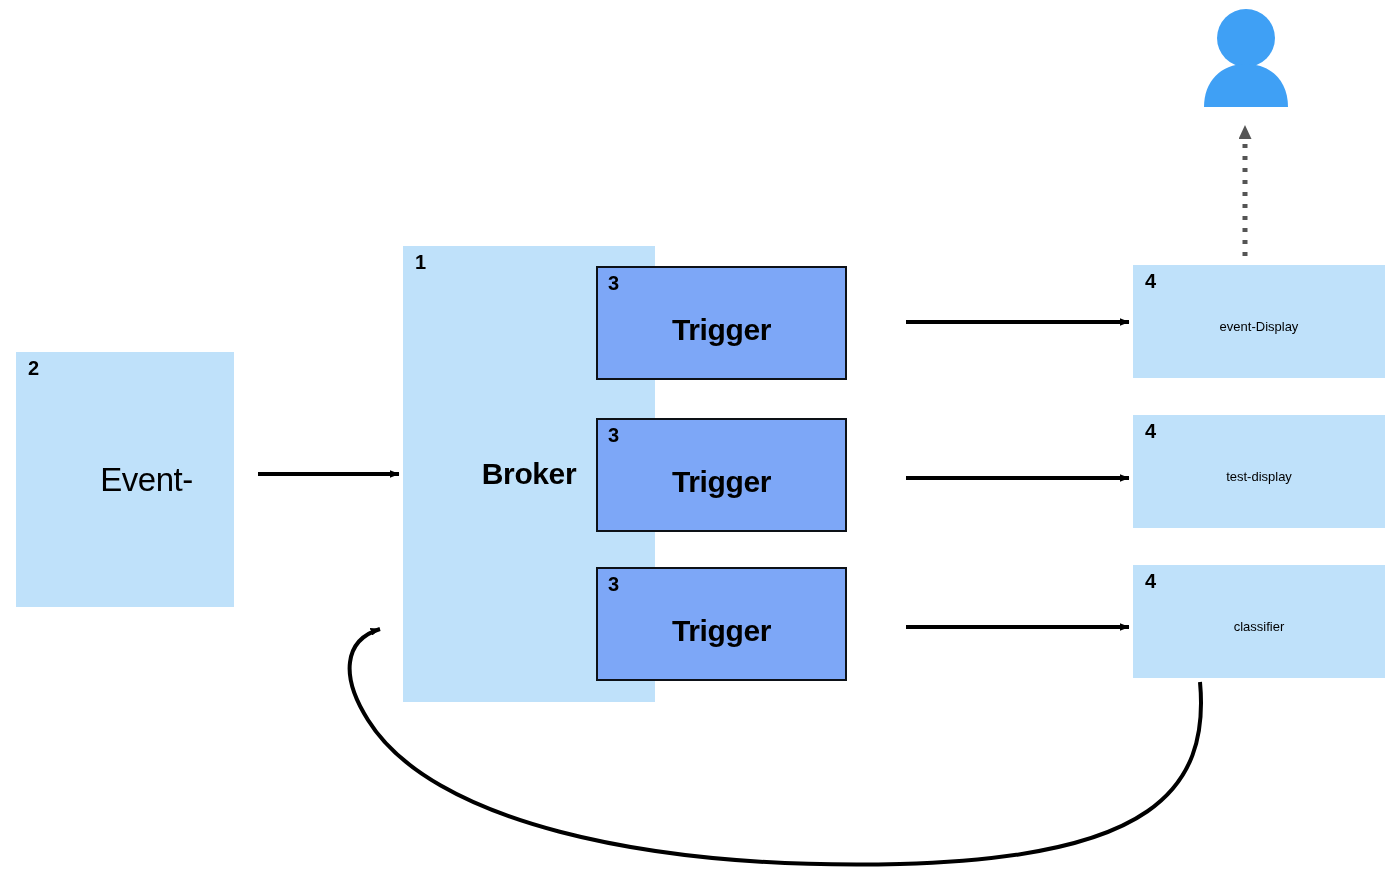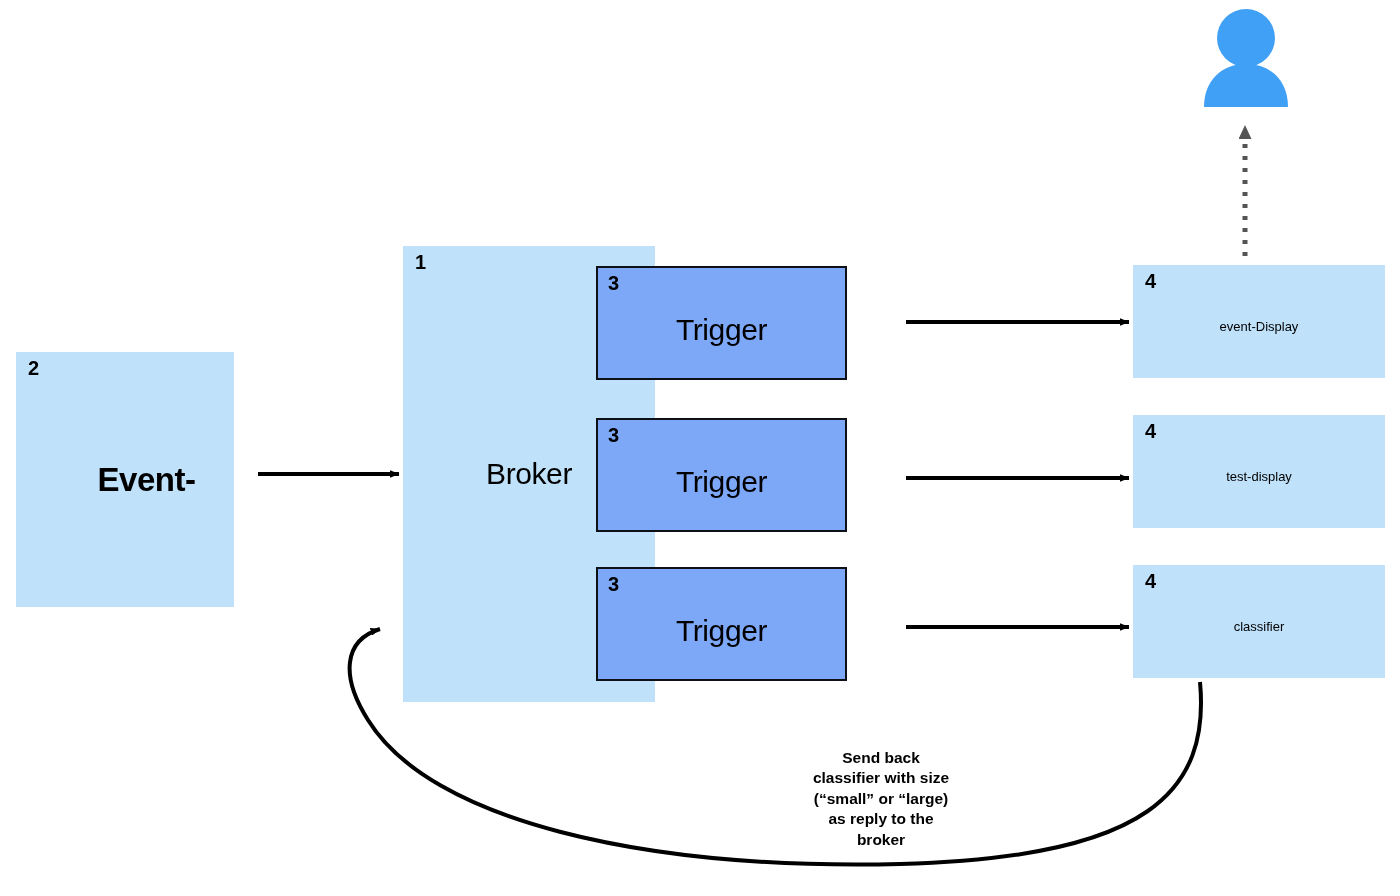--- a/index.html
+++ b/index.html
@@ -49,28 +49,28 @@
     left: 0;
     right: 0;
     top: 50%;
     transform: translateY(-50%);
     text-align: center;
     color: #000000;
   }
 
   .label-xl {
     font-size: 33px;
-    font-weight: bold;
+    font-weight: normal;
     line-height: 1.14;
     letter-spacing: -0.5px;
     padding-left: 43px;
   }
   .label-lg {
     font-size: 30px;
-    font-weight: normal;
+    font-weight: bold;
     letter-spacing: -0.4px;
   }
   .label-sm {
     font-size: 13px;
     font-weight: normal;
     letter-spacing: 0px;
   }
 
   
   #event-source-box {
@@ -219,19 +219,14 @@
     <line x1="906" y1="627" x2="1129" y2="627" stroke="#000000" stroke-width="4" marker-end="url(#arrowhead-black)"></line>
 
     <line x1="1245" y1="256" x2="1245" y2="126" stroke="#555555" stroke-width="5" stroke-dasharray="4 8" stroke-linecap="butt" marker-end="url(#arrowhead-gray)"></line>
 
     <path d="M 1200 682
              C 1210 790, 1150 858, 900 864
              C 640 870, 430 820, 368 720
              C 340 676, 344 640, 380 629" fill="none" stroke="#000000" stroke-width="4" marker-end="url(#arrowhead-black)"></path>
   </svg>
 
-  <div id="return-caption">Send back
-classifier with size
-(“small” or “large)
-as reply to the
-broker</div>
 
 </div>
 
 </body></html>

